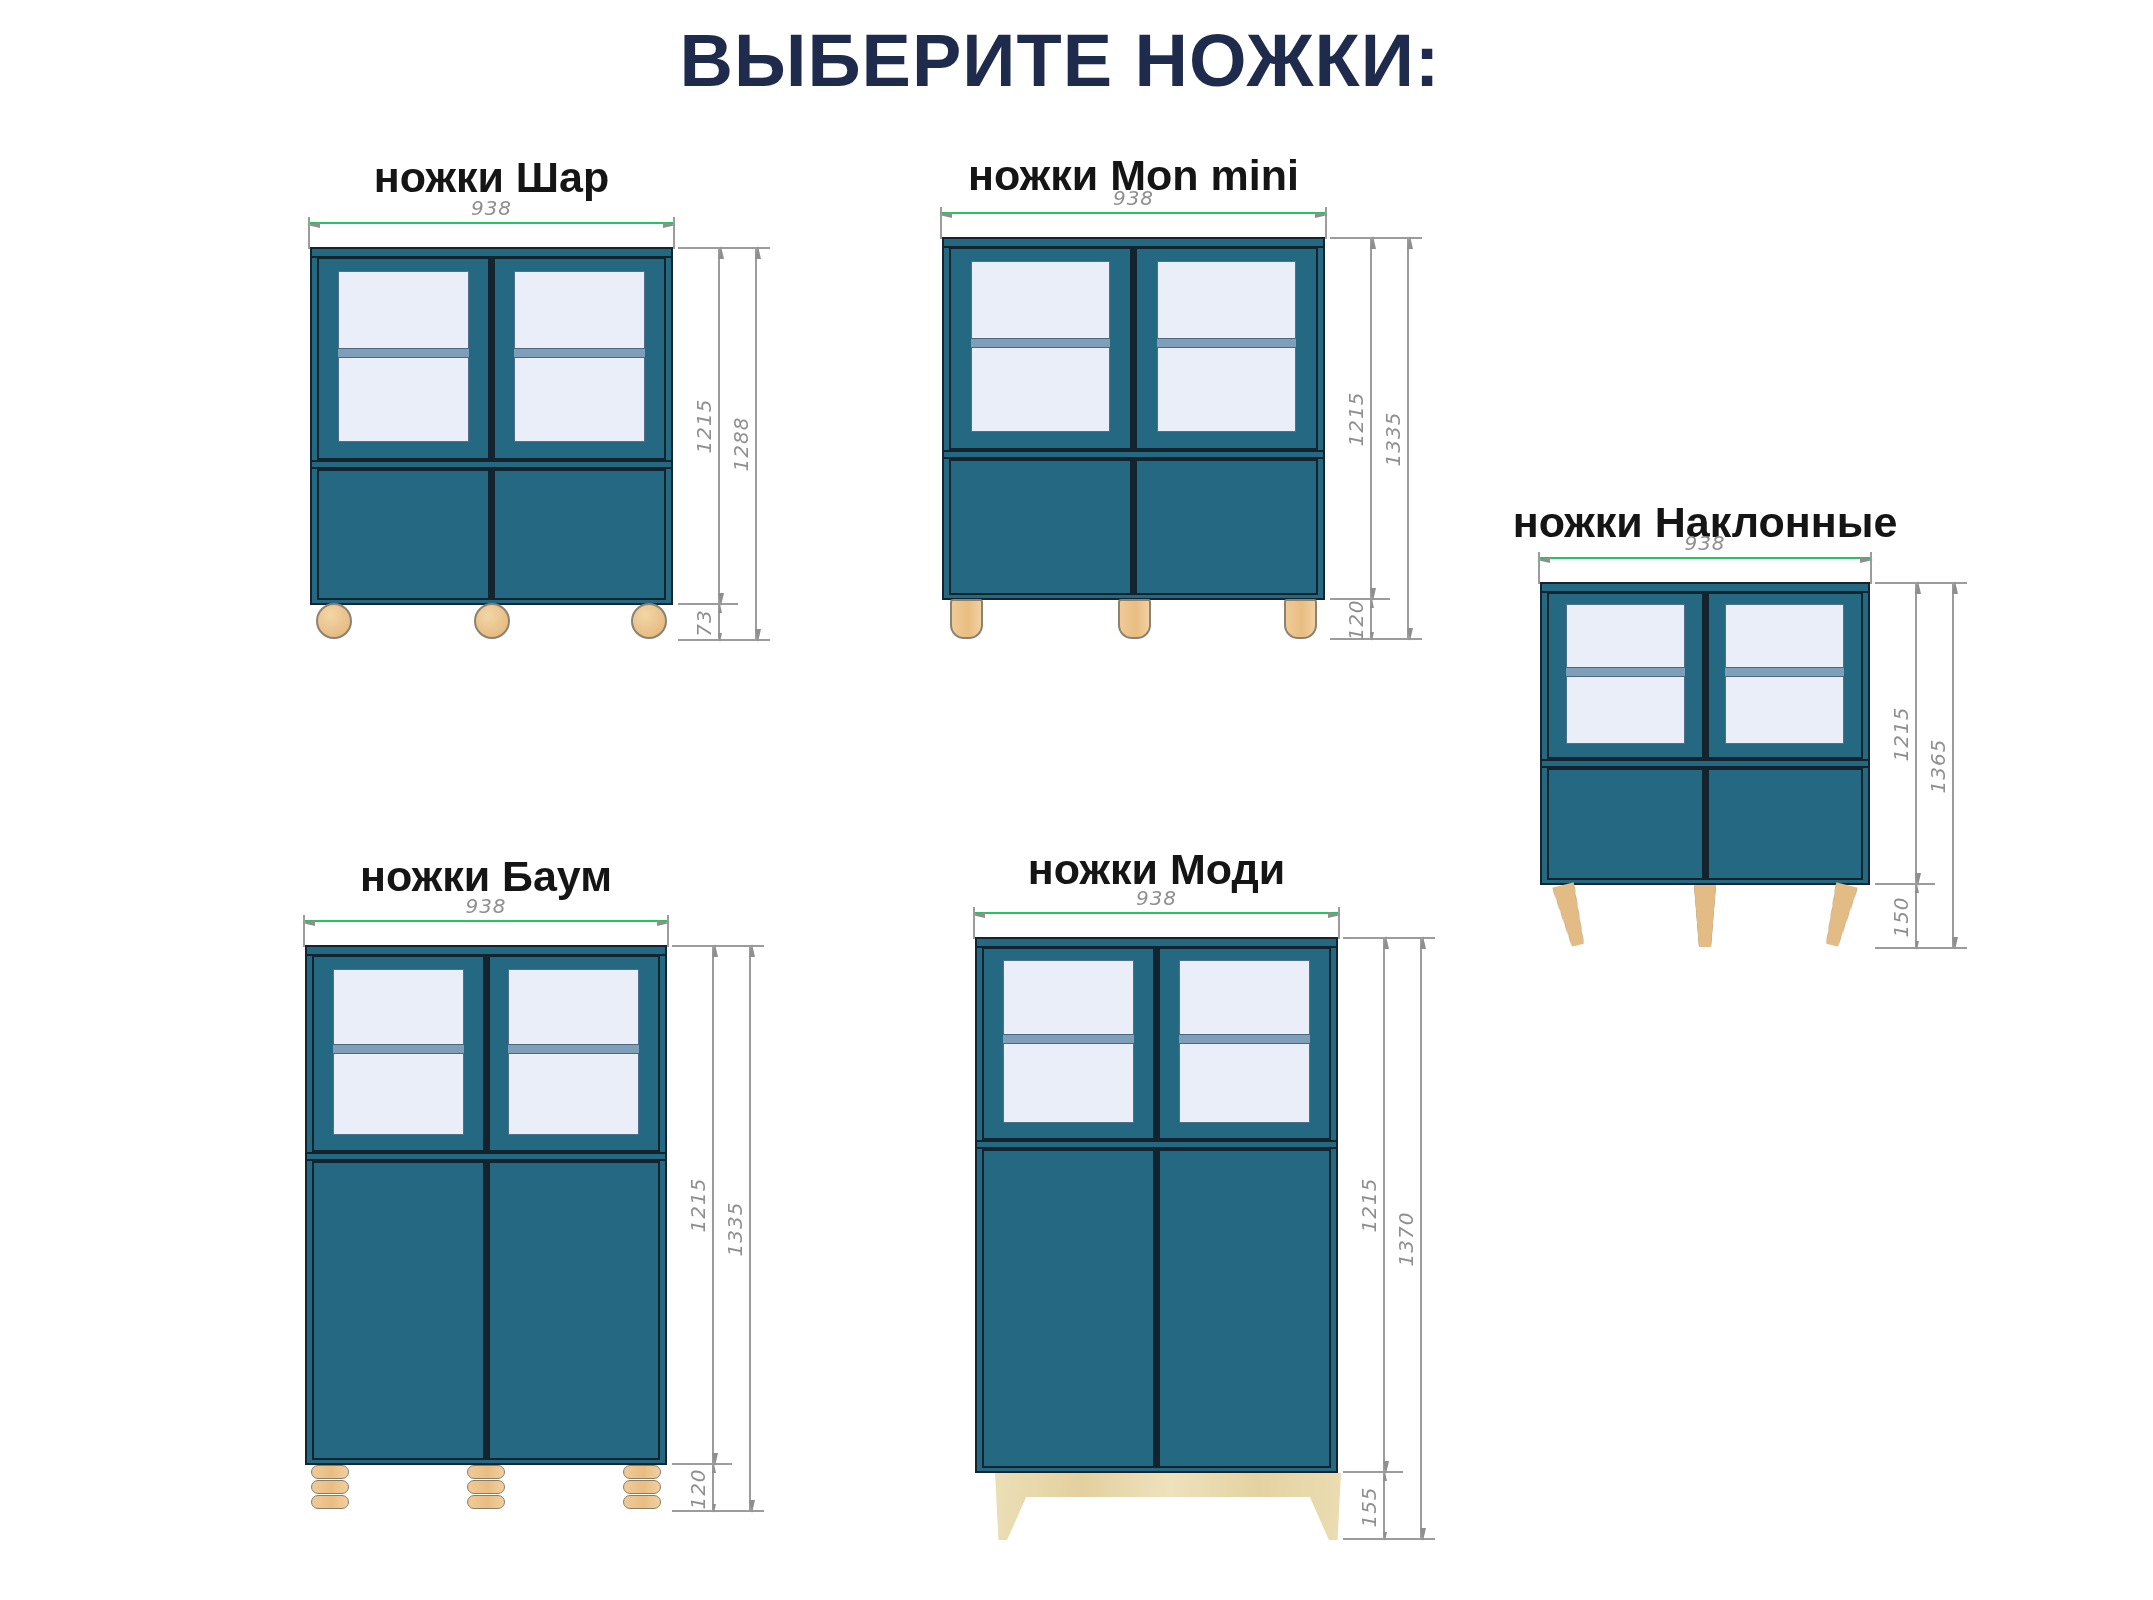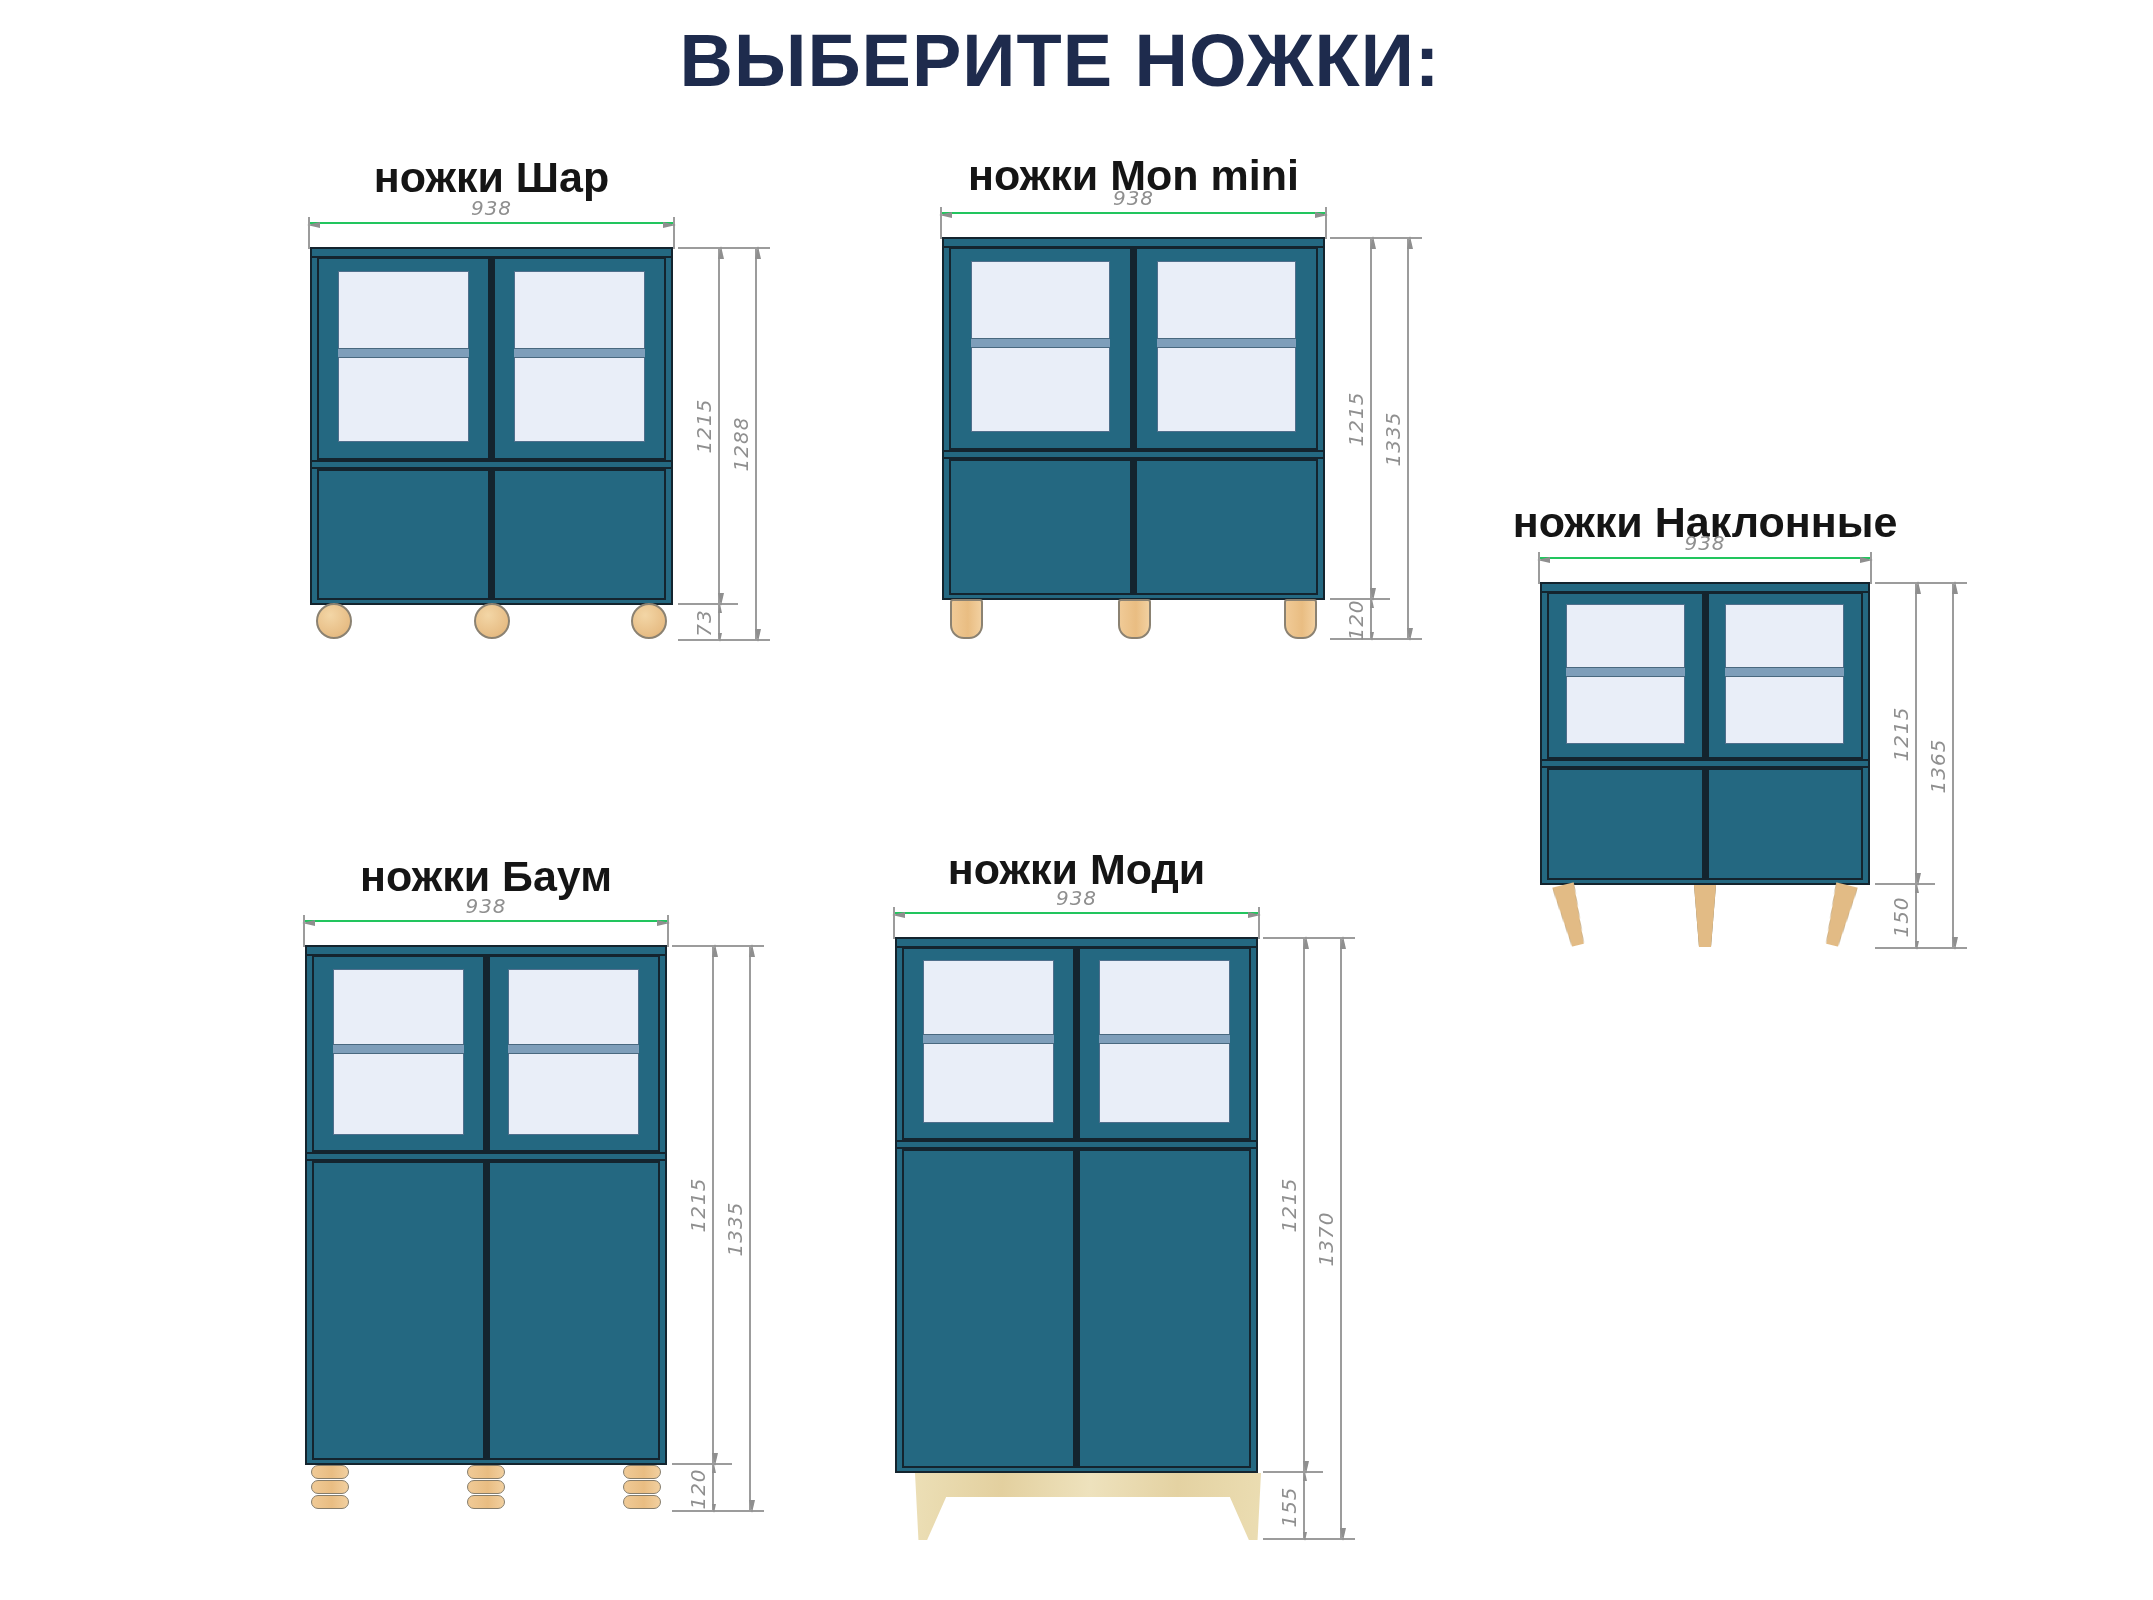--- a/index.html
+++ b/index.html
@@ -98,21 +98,21 @@
   .vdim.legdim:after{border-left-width:2px;border-right-width:2px;border-top-width:9px;}
   .hx{position:absolute;height:0;border-top:2px solid #9c9c9c;left:calc(100% + 5px);}
   .hx-top{top:0;width:92px;}
   .hx-bodybottom{top:calc(100% - 2px);width:60px;}
   .hx-legsbottom{top:calc(100% + var(--legs) - 2px);width:92px;}
   
   #p1{left:310px;top:247px;width:363px;height:358px;--up:60%;--legs:36px;--lbl:-94px;}
   #p2{left:942px;top:237px;width:383px;height:363px;--up:59%;--legs:40px;--lbl:-86px;}
   #p3{left:1540px;top:582px;width:330px;height:303px;--up:59%;--legs:64px;--lbl:-84px;}
   #p4{left:305px;top:945px;width:362px;height:520px;--up:40%;--legs:47px;--lbl:-93px;}
-  #p5{left:895px;top:937px;width:363px;height:536px;--up:38%;--legs:67px;--lbl:-92px;}
+  #p5{left:975px;top:937px;width:363px;height:536px;--up:38%;--legs:67px;--lbl:-92px;}
 </style>
 </head>
 <body>
 
 <div class="title">ВЫБЕРИТЕ НОЖКИ:</div>
 
 <div class="panel" id="p1">
   <div class="vlabel">ножки Шар</div>
   <div class="hdim">
     <span class="dimnum">938</span>

